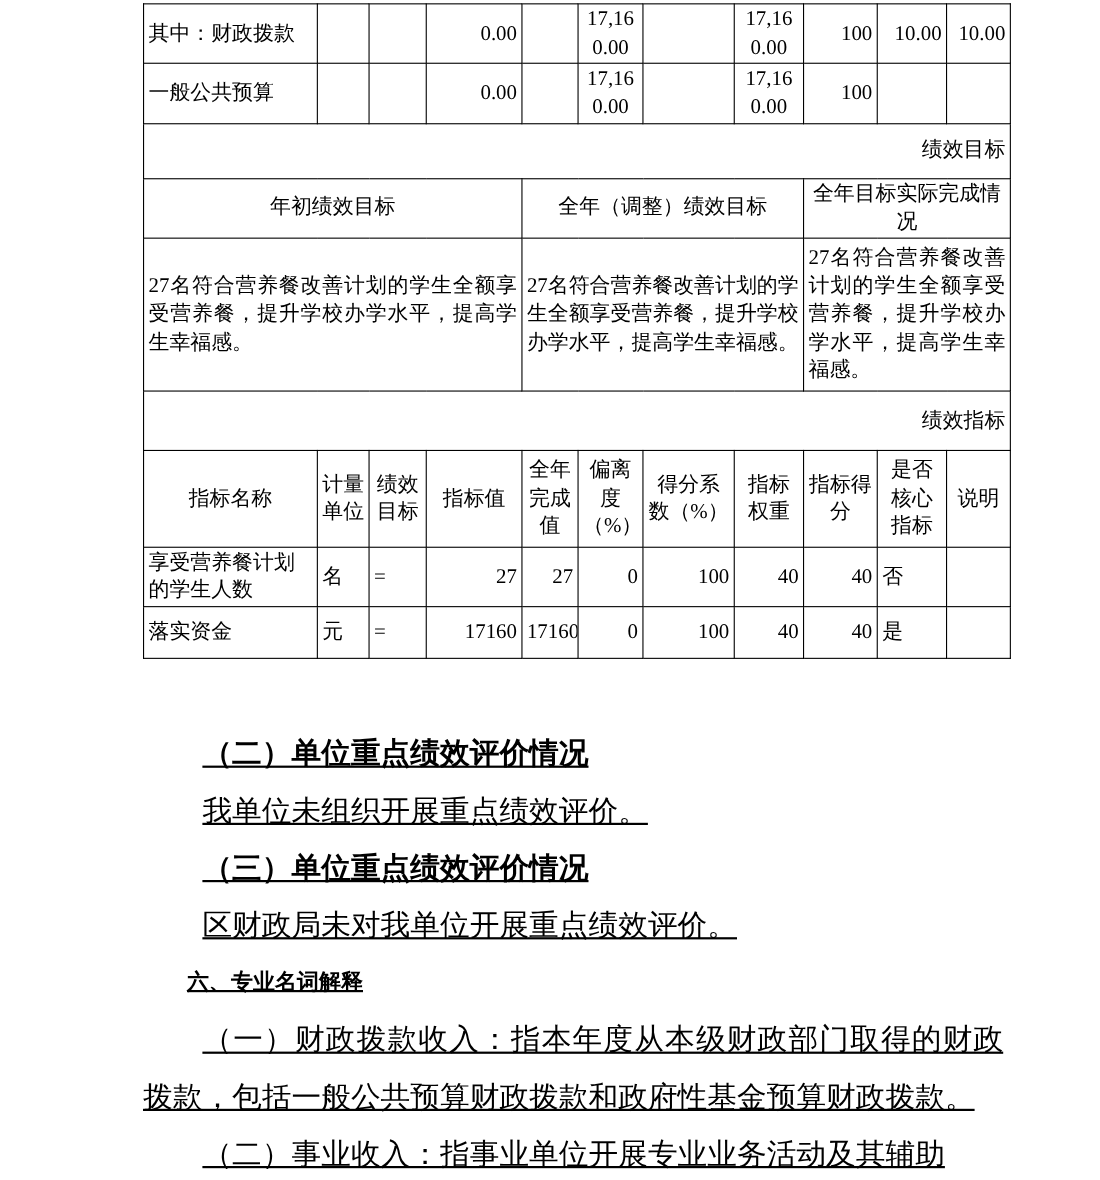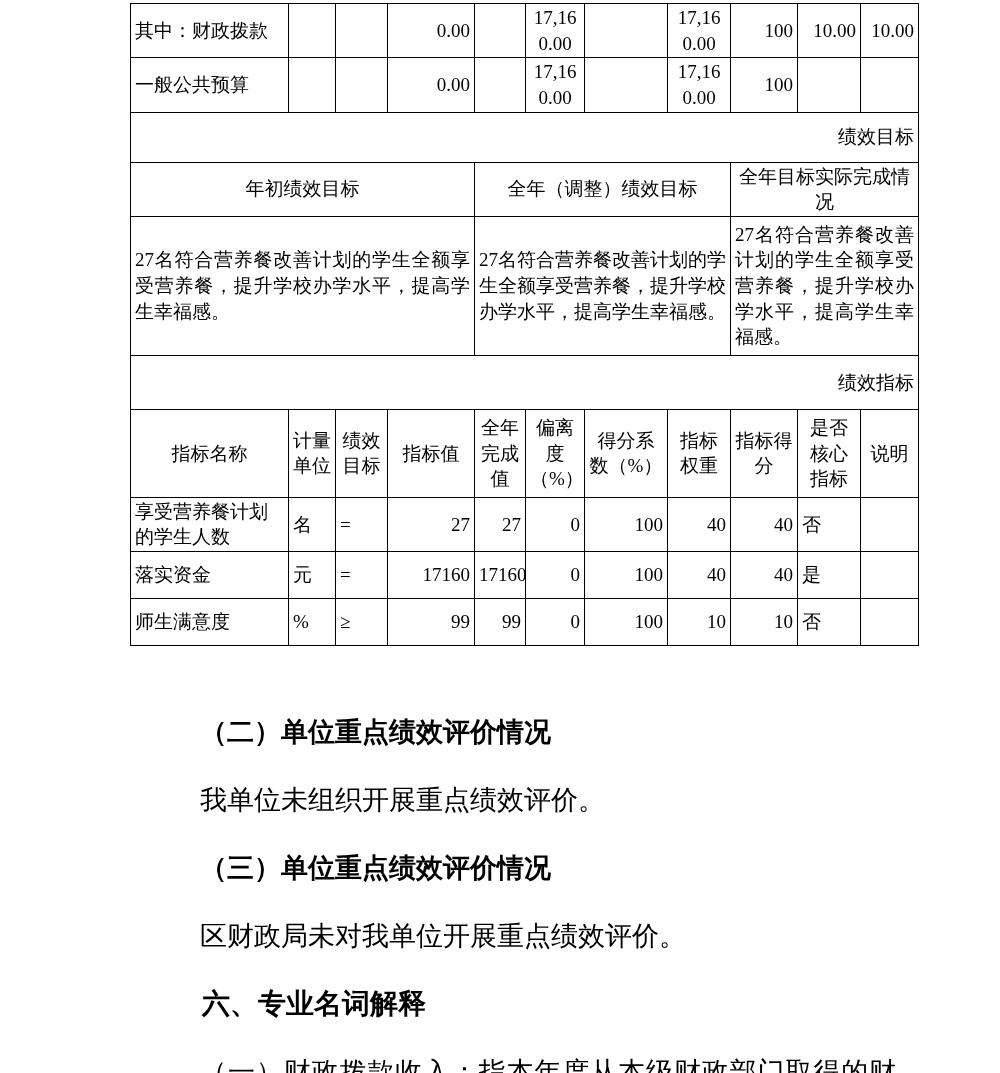--- a/index.html
+++ b/index.html
@@ -24,27 +24,27 @@
   td.c-numl{text-align:right;padding:1px 1px 1px 5px;}
   td.c-numr{text-align:right;padding:1px 2px 1px 1px;}
   td.c-wrap{word-break:break-all;font-size:18px;line-height:21px;text-align:center;padding:1px 1px 1px 4px;}
   td.c-section{text-align:right;font-size:19px;}
   td.c-colhead{text-align:center;font-size:18px;line-height:24px;padding:1px;}
   td.c-target{vertical-align:top;text-align:justify;font-size:19px;line-height:33px;padding:3px 5px;}
   td.c-core{text-align:left;padding:1px 1px 1px 2px;}
 
   .text-block{margin-top:60px;width:782px;}
   .text-block p{
-    margin:16px;font-size:27px;line-height:52px;
-    text-indent:2em;text-align:justify;
+    margin:0;font-size:27px;line-height:52px;
+    text-indent:2em;text-align:justify;text-decoration:underline;
   }
   p.p-sub{font-weight:bold;}
   p.p-head{
     font-family:"Liberation Sans","DejaVu Sans",sans-serif;
-    font-weight:bold;font-size:28px;
+    font-weight:bold;font-size:20px;
   }
 </style>
 </head>
 <body>
 
 <div class="page">
 
   <table class="report">
     <colgroup>
       <col style="width:158px">
@@ -144,33 +144,20 @@
       <td class="c-numr">17160</td>
       <td class="c-numr">17160</td>
       <td class="c-numr">0</td>
       <td class="c-numr">100</td>
       <td class="c-numr">40</td>
       <td class="c-numr">40</td>
       <td class="c-core">是</td>
       <td></td>
     </tr>
 
-    <tr style="height:47px">
-      <td class="c-lbl">师生满意度</td>
-      <td class="c-lbl">%</td>
-      <td class="c-lbl">≥</td>
-      <td class="c-numr">99</td>
-      <td class="c-numr">99</td>
-      <td class="c-numr">0</td>
-      <td class="c-numr">100</td>
-      <td class="c-numr">10</td>
-      <td class="c-numr">10</td>
-      <td class="c-core">否</td>
-      <td></td>
-    </tr>
   </tbody>
     </table>
 
   <div class="text-block">
     <p class="p-sub">（二）单位重点绩效评价情况</p>
     <p class="p-body">我单位未组织开展重点绩效评价。</p>
     <p class="p-sub">（三）单位重点绩效评价情况</p>
     <p class="p-body">区财政局未对我单位开展重点绩效评价。</p>
     <p class="p-head">六、专业名词解释</p>
     <p class="p-body">（一）财政拨款收入：指本年度从本级财政部门取得的财政拨款，包括一般公共预算财政拨款和政府性基金预算财政拨款。</p>

